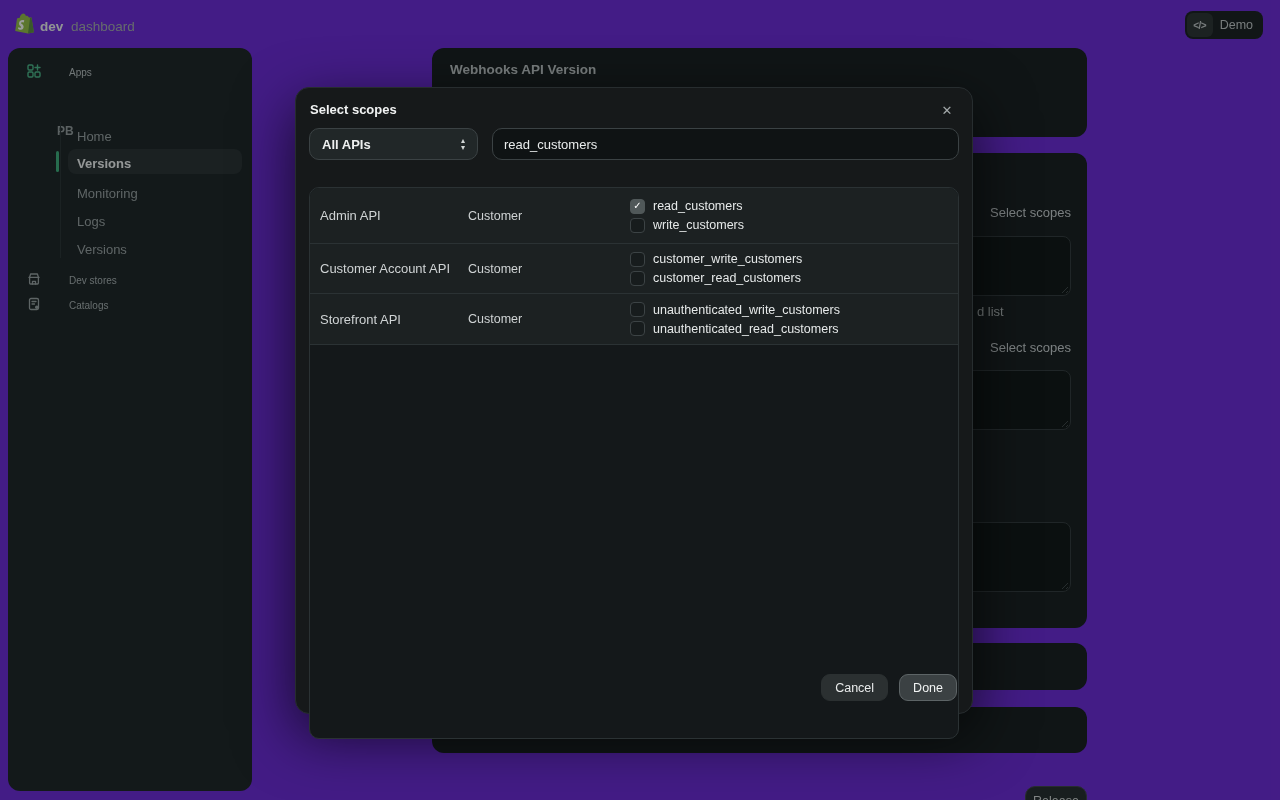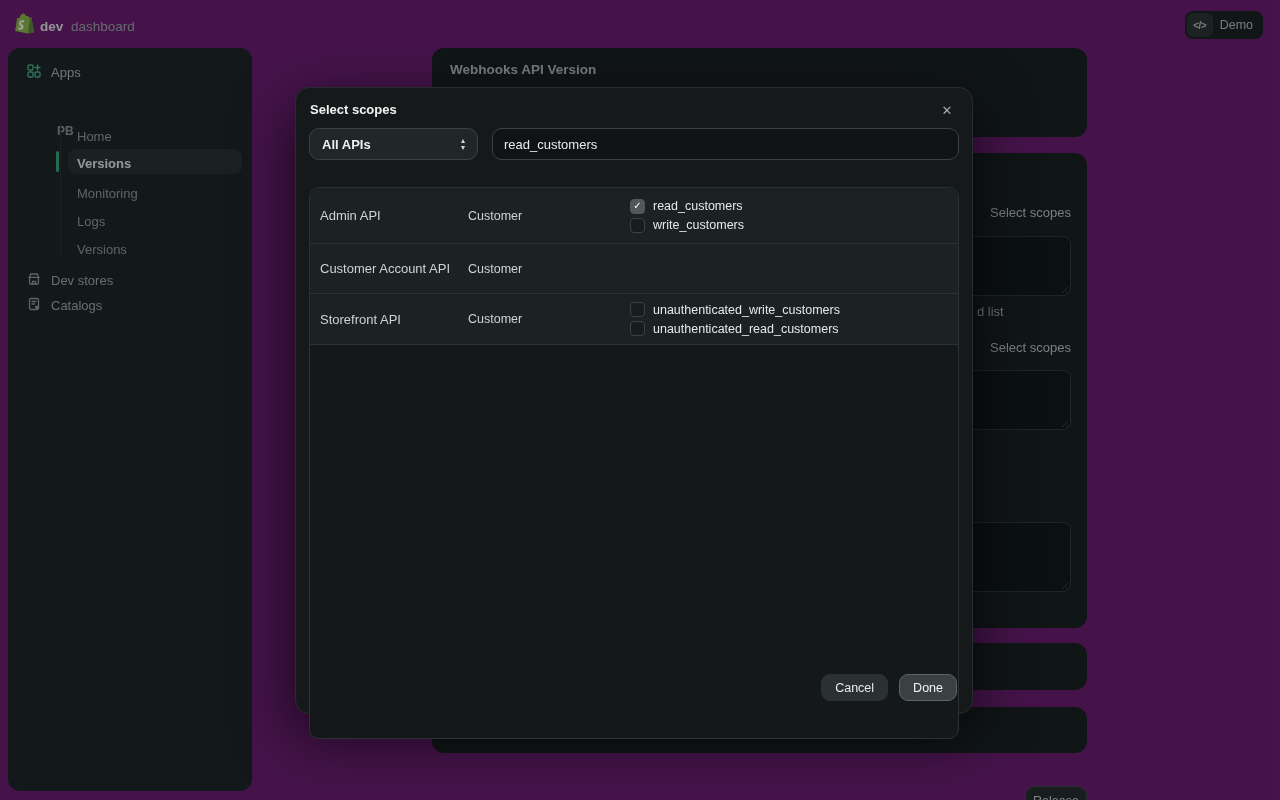--- a/index.html
+++ b/index.html
@@ -1,33 +1,33 @@
 <!DOCTYPE html>
 <html><head>
 <meta charset="utf-8">
 <style>
   * { margin:0; padding:0; box-sizing:border-box; }
   html,body { width:1280px; height:800px; background:#0c0f10; font-family:"Liberation Sans",sans-serif; }
-  #app { position:relative; width:1280px; height:800px; overflow:hidden; background:#701a75; color:#c7cccc; }
+  #app { position:relative; width:1280px; height:800px; overflow:hidden; background:#6d28d9; color:#c7cccc; }
 
   
   .topbar { position:absolute; left:0; top:0; width:1280px; height:50px; }
   .brand { position:absolute; left:14px; top:13px; display:flex; align-items:center; gap:6px; }
   .brand-text { font-size:13.5px; }
   .brand-text .b1 { font-weight:bold; color:#eef1f1; }
   .brand-text .b2 { color:#a6adae; margin-left:4px; }
   .demo-btn { position:absolute; right:17px; top:11px; height:28px; display:flex; align-items:center; gap:7px;
               background:#1a1f20; border-radius:8px; padding:2px 10px 2px 2px; cursor:pointer; }
   .demo-ic { width:26px; height:24px; background:#2c3233; border-radius:6px; display:flex; align-items:center;
              justify-content:center; font-size:10px; font-weight:bold; color:#c3c8c9; letter-spacing:-0.5px; }
   .demo-label { font-size:12.5px; color:#c3c8c9; }
 
   
   .sidebar { position:absolute; left:8px; top:48px; width:244px; height:743px; background:#1d2325; border-radius:12px; }
-  .side-row { position:absolute; display:flex; align-items:center; gap:10px; font-size:13px; color:#a9b1b2; cursor:pointer; }
+  .side-row { position:absolute; display:flex; align-items:center; gap:28px; font-size:10px; color:#a9b1b2; cursor:pointer; }
   .side-row svg { flex:0 0 auto; }
   .apps-row { left:19px; top:16px; color:#b9c0c1; }
   .proj-label { position:absolute; left:49px; top:48px; font-size:12px; font-weight:bold; color:#949c9d;margin-top:28px; }
   .tree-line { position:absolute; left:52px; top:74px; width:1px; height:136px; background:#2b3234; }
   .nav-item { position:absolute; left:69px; font-size:13px; color:#9aa2a3; cursor:pointer; }
   .nav-active-box { position:absolute; left:60px; top:101px; width:174px; height:25px; background:#2a3133; border-radius:8px; }
   .nav-active-bar { position:absolute; left:48px; top:103px; width:3px; height:21px; border-radius:2px; background:#3fae7c; }
   .nav-active-label { position:absolute; left:69px; top:108px; font-size:13px; font-weight:bold; color:#f4f6f6; cursor:pointer; }
 
   
@@ -217,20 +217,30 @@
           <div class="scope-opt">
             <span class="checkbox"></span>
             <span class="scope-name">write_customers</span>
           </div>
         </div>
       </div>
 
       <div class="scope-row" style="height:50px;">
         <div class="cell-api">Customer Account API</div>
         <div class="cell-cat">Customer</div>
+        <div class="cell-scopes">
+          <div class="scope-opt">
+            <span class="checkbox"></span>
+            <span class="scope-name">customer_write_customers</span>
+          </div>
+          <div class="scope-opt">
+            <span class="checkbox"></span>
+            <span class="scope-name">customer_read_customers</span>
+          </div>
+        </div>
       </div>
 
       <div class="scope-row" style="height:51px;">
         <div class="cell-api">Storefront API</div>
         <div class="cell-cat">Customer</div>
         <div class="cell-scopes">
           <div class="scope-opt">
             <span class="checkbox"></span>
             <span class="scope-name">unauthenticated_write_customers</span>
           </div>

